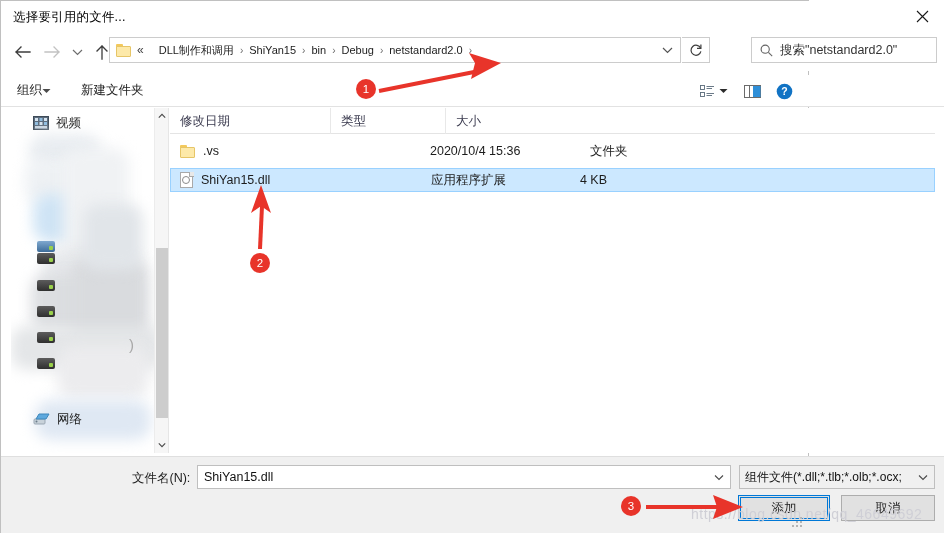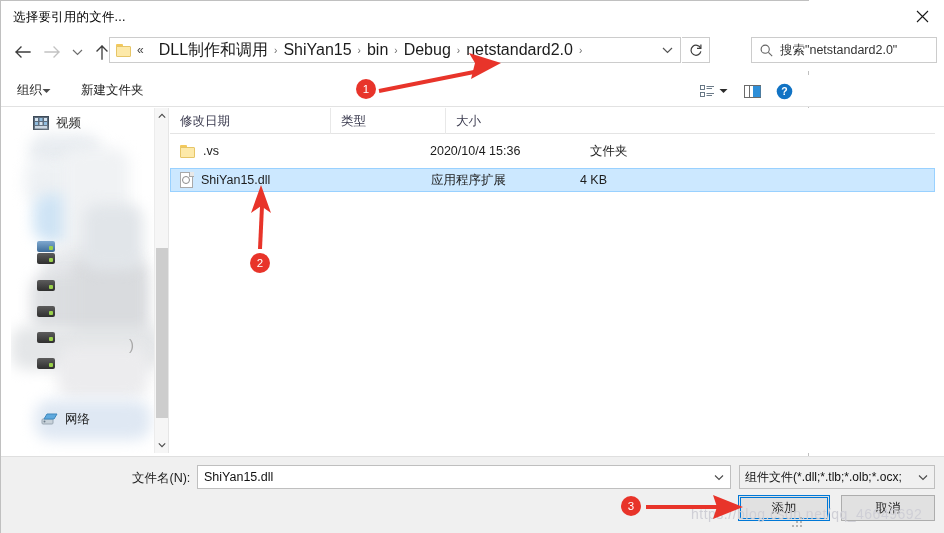--- a/index.html
+++ b/index.html
@@ -58,21 +58,21 @@
   .addr-folder {
     width: 16px; height: 13px; margin-left: 6px; margin-right: 3px;
     position: relative;
   }
   .addr-chev-prefix {
     color: #444; font-size: 12px; margin-right: 2px; margin-left: 2px;
   }
   .crumbs { display: flex; align-items: center; flex: 1; overflow: hidden;
             padding-left: 8px; }
   .crumb {
-    font-size: 16px; color: #1c1c1c; padding: 2px 5px; white-space: nowrap;
+    font-size: 11px; color: #1c1c1c; padding: 2px 5px; white-space: nowrap;
     cursor: default;
   }
   .crumb-sep {
     color: #6b6b6b; font-size: 10px; padding: 0 1px; user-select: none;
   }
   .addr-dropdown {
     width: 26px; height: 24px; display: flex; align-items: center;
     justify-content: center; margin-left: auto; cursor: default;
   }
   .refresh-btn {
@@ -435,21 +435,21 @@
         <span style="position:absolute; left:118px; top:228px; font-size:15px; color:#a8a8a8;">)</span>
       </div>
 
       <div class="mini-icon" style="left:26px; top:145px;"></div>
       <div class="mini-icon" style="left:26px; top:172px;"></div>
       <div class="mini-icon" style="left:26px; top:198px;"></div>
       <div class="mini-icon" style="left:26px; top:224px;"></div>
       <div class="mini-icon" style="left:26px; top:250px;"></div>
       <div class="mini-icon" style="left:26px; top:133px; background:linear-gradient(#7fa8cf,#3e6d9a);"></div>
 
-      <div class="nav-entry" style="position:absolute; left:8px; top:300px; z-index:3;">
+      <div class="nav-entry" style="position:absolute; left:0; top:300px; z-index:3;">
         <svg width="17" height="14" viewBox="0 0 17 14">
           <rect x="1" y="7" width="11" height="5" rx="1" fill="#c8d2da" stroke="#9aa7b3"></rect>
           <path d="M3 7 L6 2 L16 2 L13 7 Z" fill="#5ea9de" stroke="#3e87bb"></path>
           <circle cx="3.5" cy="9.5" r="1" fill="#6b7b89"></circle>
         </svg>
         <span>网络</span>
       </div>
 
       <div class="sb-scroll">
         <div class="sb-arrow" style="top:0;">

